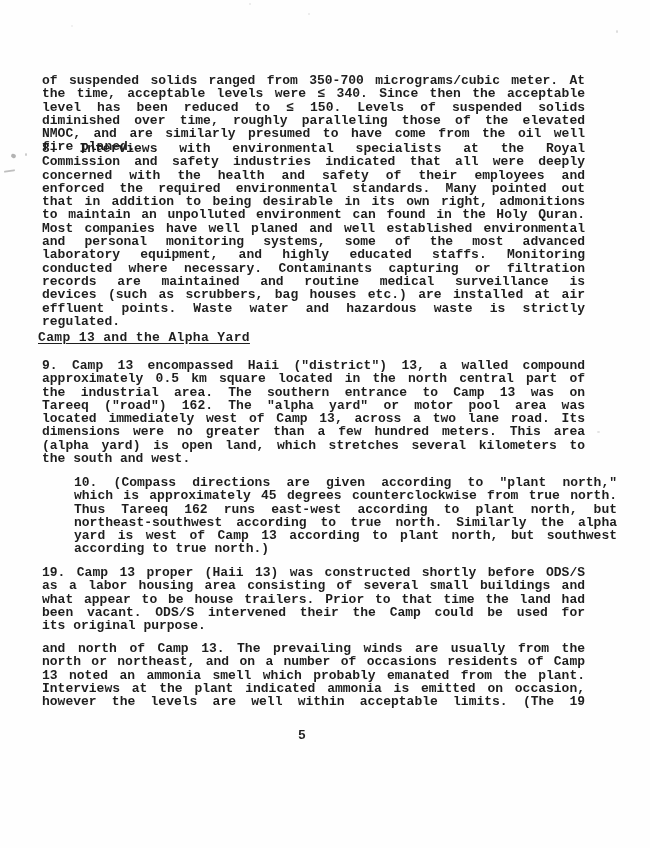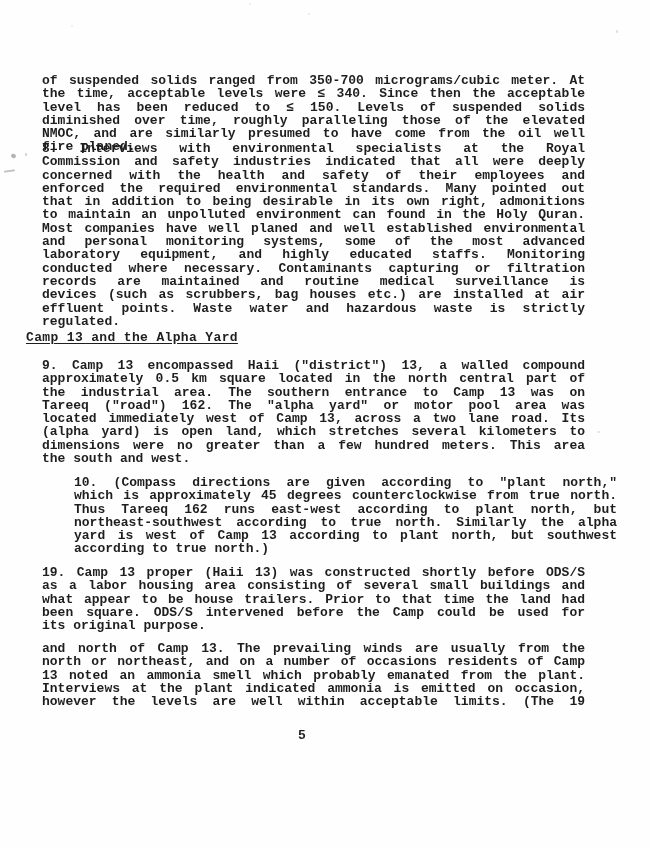--- a/index.html
+++ b/index.html
@@ -11,21 +11,21 @@
   .para{position:absolute;left:42px;width:543px;}
   .line{text-align:justify;text-align-last:justify;}
   .line.last{text-align-last:left;}
   .p7{top:42px;margin-top:32px;}
   .p8{top:142px;}
   .p9{top:359px;}
   .p10{top:476px;margin-left:32px;}
   .p11{top:566px;}
   .p12{top:642px;}
   .heading{
-    position:absolute;left:26px;top:331px;letter-spacing:0.35px;
+    position:absolute;left:38px;top:331px;letter-spacing:0.35px;
     text-decoration:underline;text-underline-offset:2px;
   }
   .pagenum{position:absolute;left:42px;top:729px;width:520px;text-align:center;}
   .spk{position:absolute;background:#8b8b8b;border-radius:50%;}
   .a1{left:11px;top:154px;width:5px;height:4px;opacity:.65;transform:rotate(20deg);}
   .a2{left:25px;top:153px;width:2px;height:3px;opacity:.45;}
   .a3{left:4px;top:170px;width:11px;height:2px;border-radius:2px;opacity:.55;transform:rotate(-8deg);}
   .a4{left:249px;top:3px;width:2px;height:2px;opacity:.2;}
   .a5{left:308px;top:13px;width:2px;height:2px;opacity:.2;}
   .a6{left:616px;top:30px;width:2px;height:3px;opacity:.3;}
@@ -73,39 +73,39 @@
     </div>
 
   <div class="heading">Camp 13 and the Alpha Yard</div>
 
   <div class="para p9">
       <div class="line">9.  Camp 13 encompassed Haii ("district") 13, a walled compound</div>
       <div class="line">approximately 0.5 km square located in the north central part of</div>
       <div class="line">the industrial area.  The southern entrance to Camp 13 was on</div>
       <div class="line">Tareeq ("road") 162.  The "alpha yard" or motor pool area was</div>
       <div class="line">located immediately west of Camp 13, across a two lane road.  Its</div>
+      <div class="line">dimensions were no greater than a few hundred meters.  This area</div>
       <div class="line">(alpha yard) is open land, which stretches several kilometers to</div>
-      <div class="line">dimensions were no greater than a few hundred meters.  This area</div>
       <div class="line last">the south and west.</div>
     </div>
 
   <div class="para p10">
       <div class="line">10.  (Compass directions are given according to "plant north,"</div>
       <div class="line">which is approximately 45 degrees counterclockwise from true north.</div>
       <div class="line">Thus Tareeq 162 runs east-west according to plant north, but</div>
       <div class="line">northeast-southwest according to true north.  Similarly the alpha</div>
       <div class="line">yard is west of Camp 13 according to plant north, but southwest</div>
       <div class="line last">according to true north.)</div>
     </div>
 
   <div class="para p11">
       <div class="line">19.  Camp 13 proper (Haii 13) was constructed shortly before ODS/S</div>
       <div class="line">as a labor housing area consisting of several small buildings and</div>
       <div class="line">what appear to be house trailers.  Prior to that time the land had</div>
-      <div class="line">been square.  ODS/S intervened before the Camp could be used for</div>
+      <div class="line">been vacant.  ODS/S intervened their the Camp could be used for</div>
       <div class="line last">its original purpose.</div>
     </div>
 
   <div class="para p12">
       <div class="line">and north of Camp 13.  The prevailing winds are usually from the</div>
       <div class="line">north or northeast, and on a number of occasions residents of Camp</div>
       <div class="line">13 noted an ammonia smell which probably emanated from the plant.</div>
       <div class="line">Interviews at the plant indicated ammonia is emitted on occasion,</div>
       <div class="line">however the levels are well within acceptable limits.  (The 19</div>
     </div>

